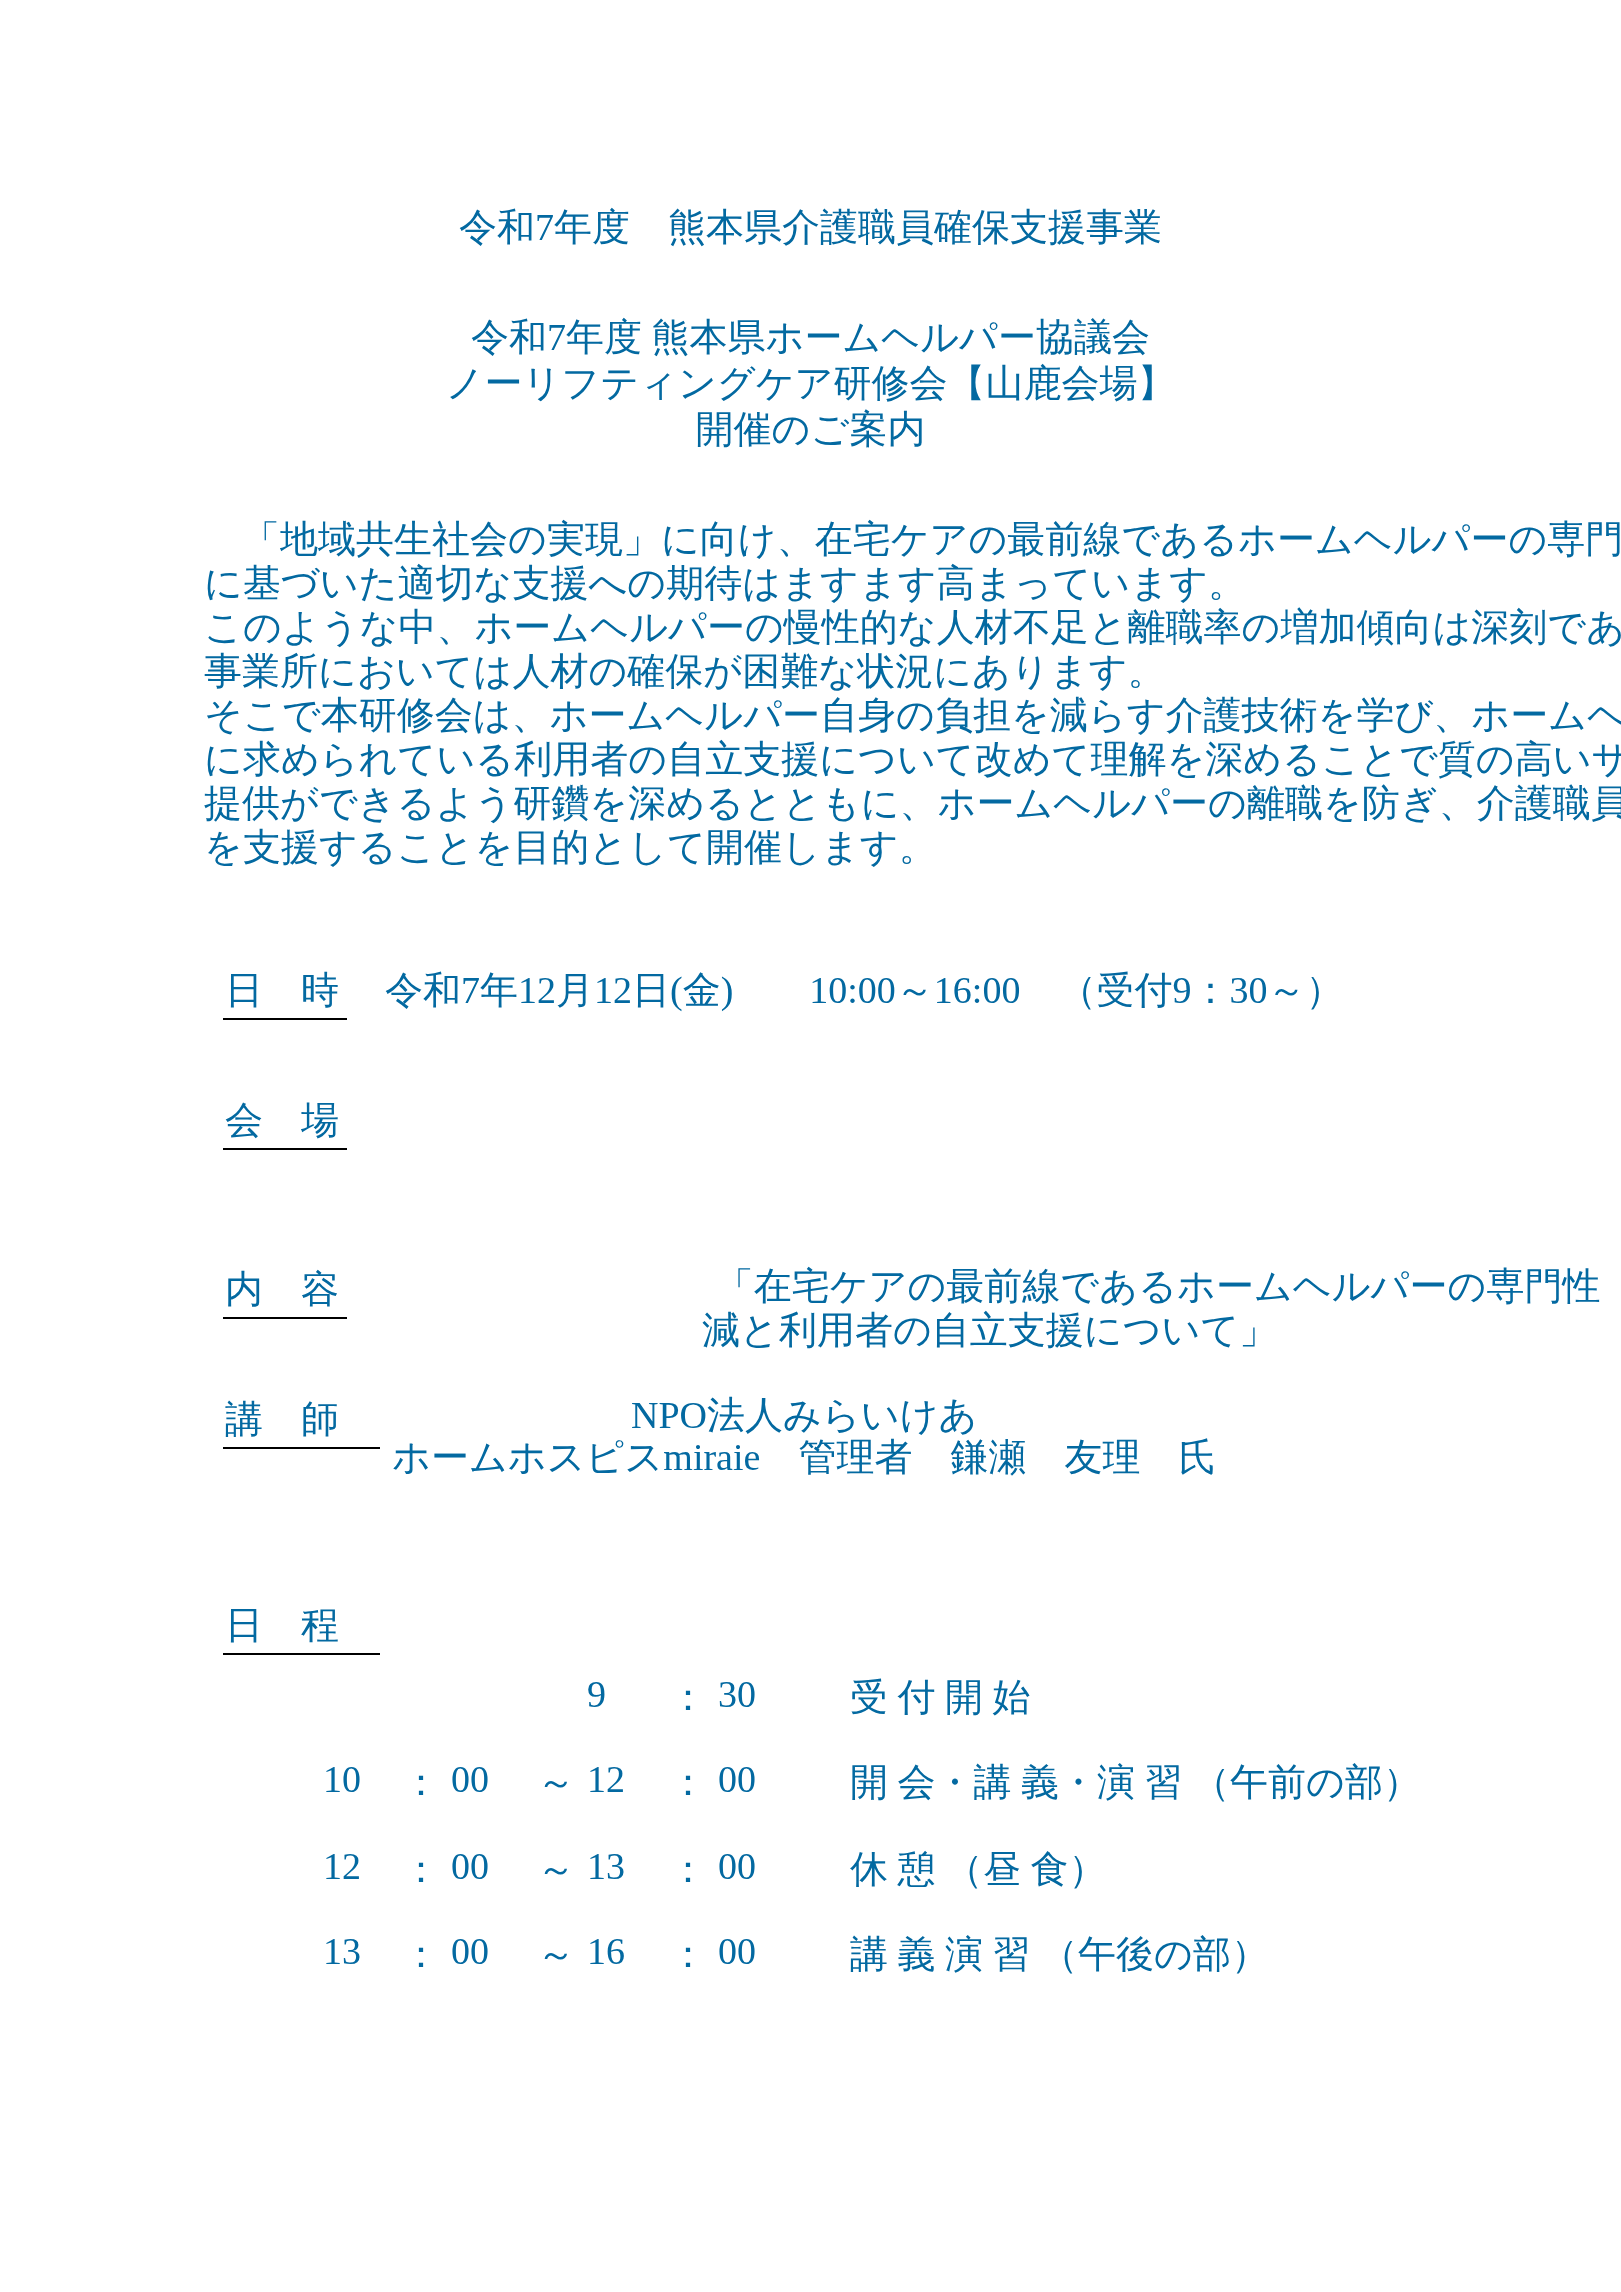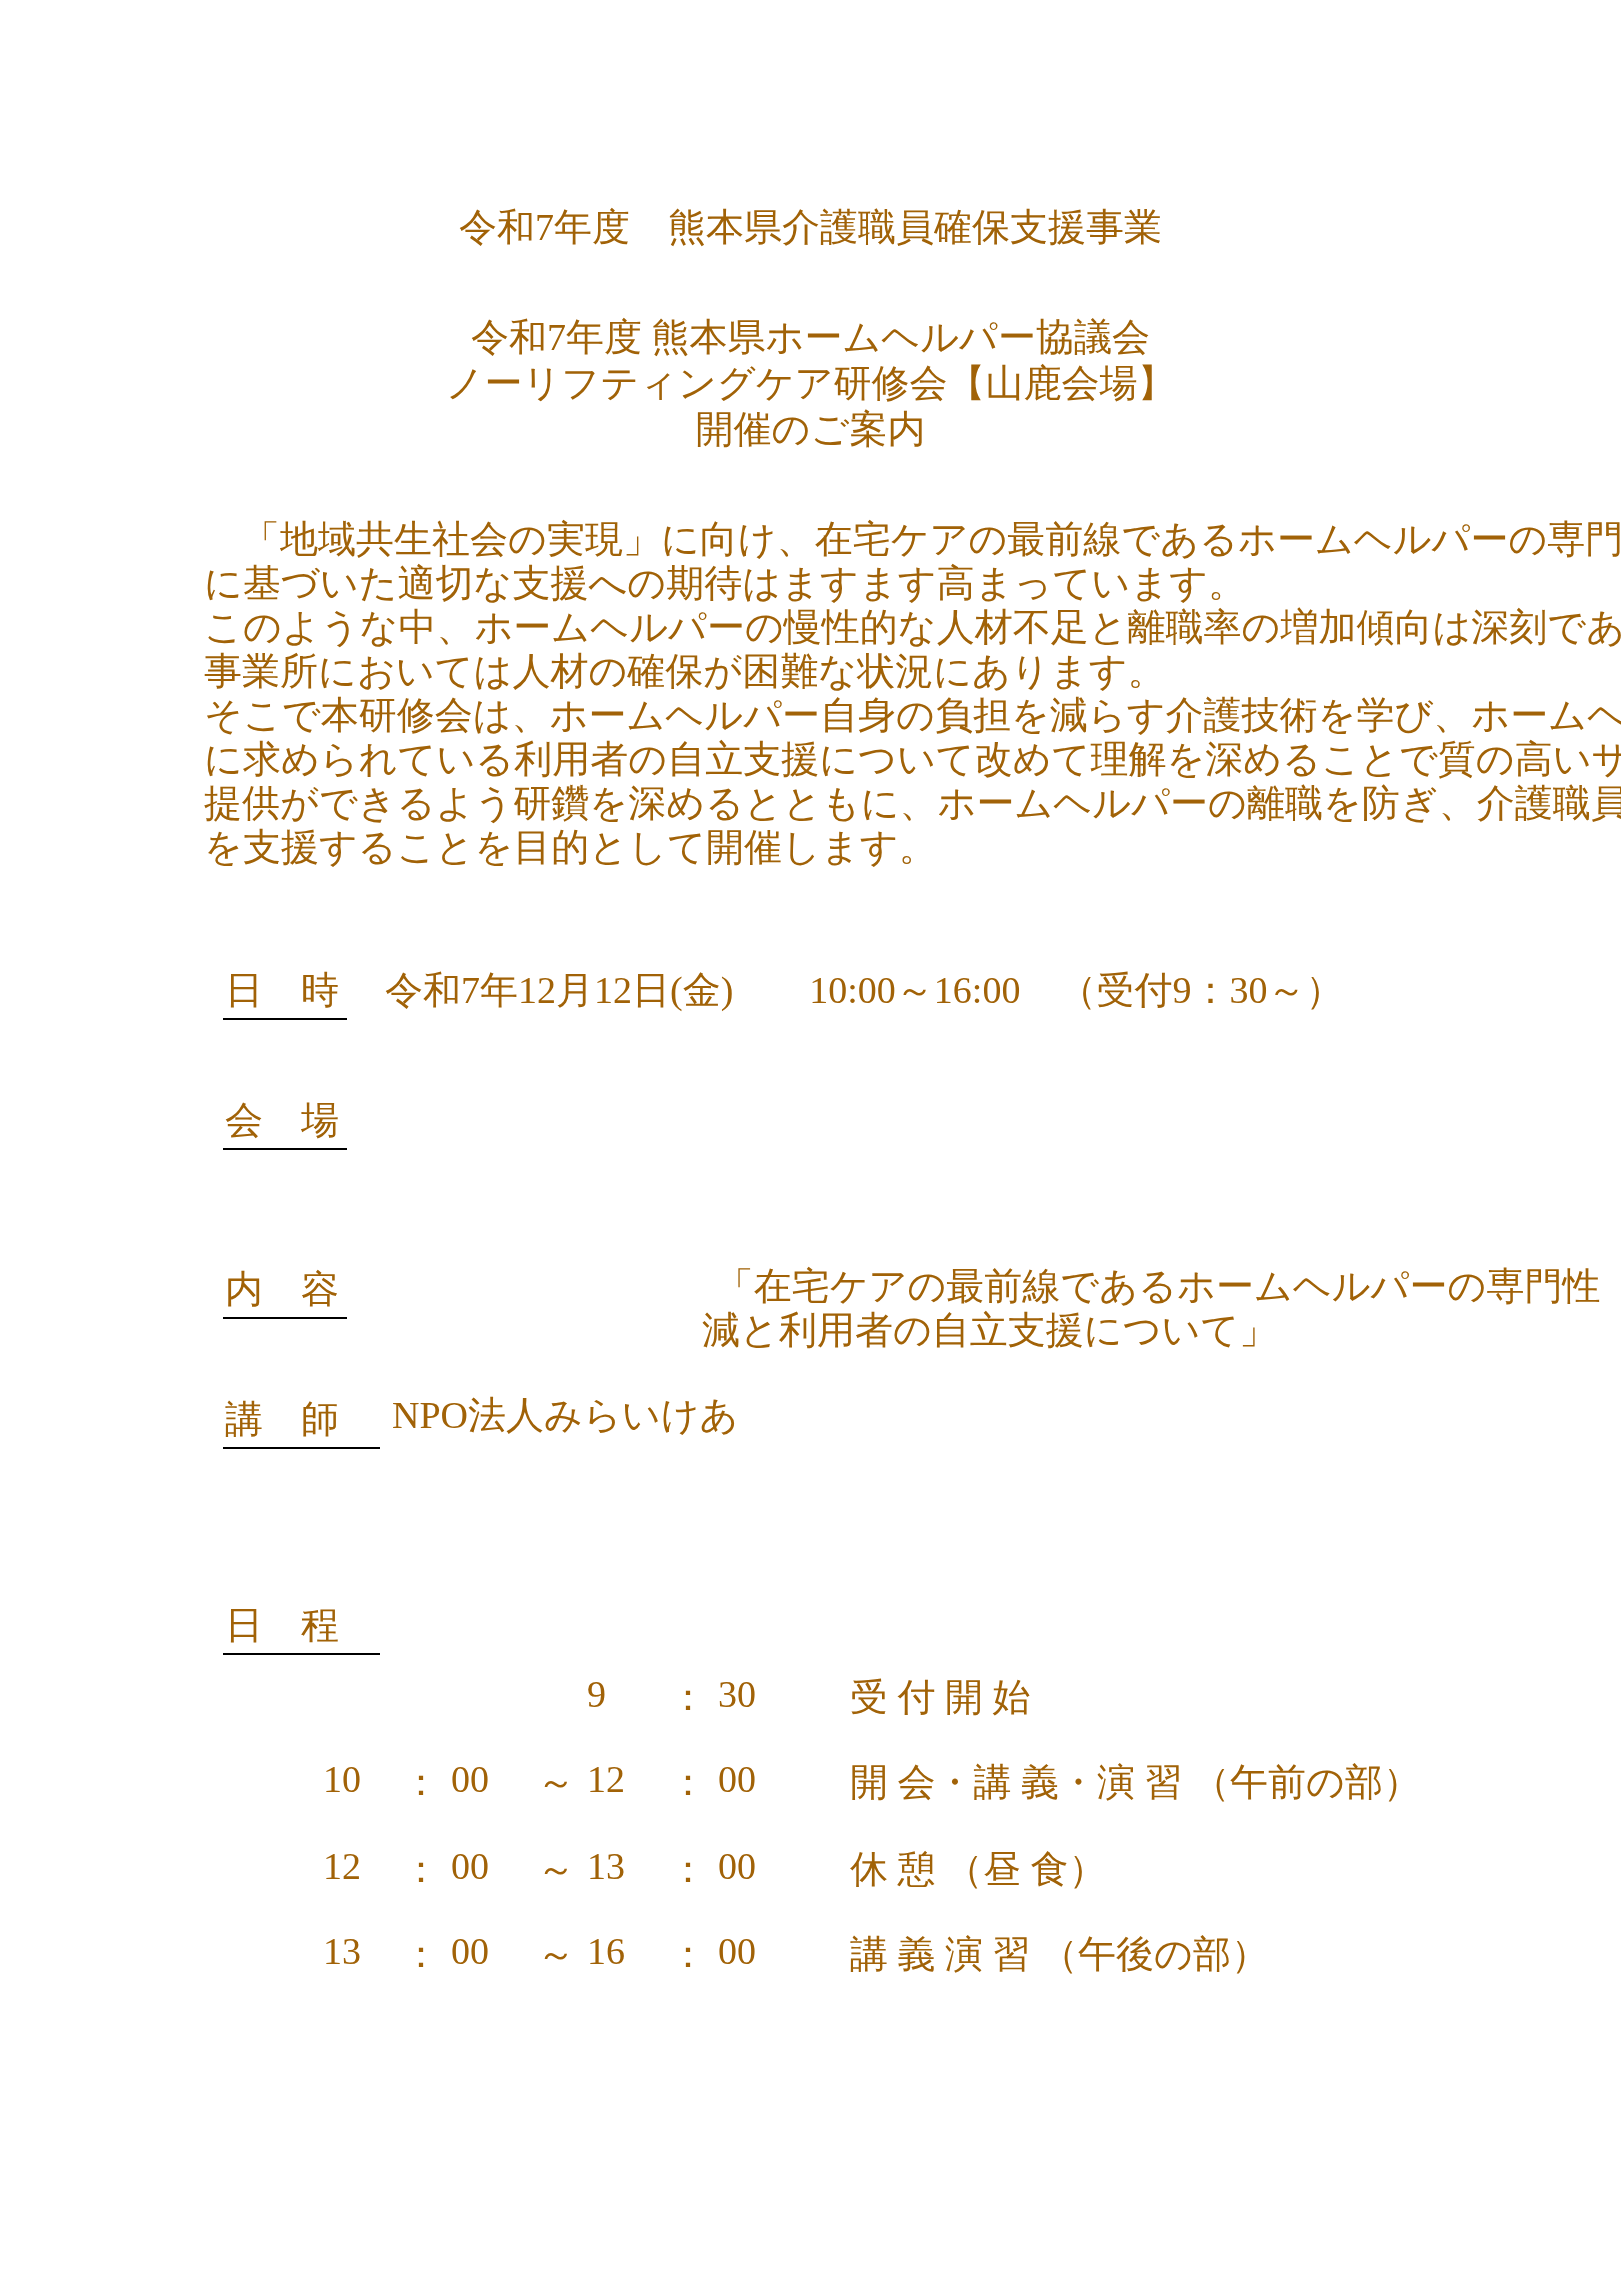--- a/index.html
+++ b/index.html
@@ -5,21 +5,21 @@
   html, body {
     margin: 0;
     padding: 0;
     background: #ffffff;
   }
   .page {
     position: relative;
     width: 1621px;
     height: 2293px;
     background: #ffffff;
-    color: #a16207;
+    color: #0369a1;
     font-family: "Liberation Serif", "DejaVu Serif", serif;
     font-size: 38px;
     overflow: hidden;
   }
   .abs { position: absolute; white-space: nowrap; }
   .centered {
     position: absolute;
     left: 0;
     width: 1621px;
     text-align: center;
@@ -85,20 +85,21 @@
   <div class="theme-block">
     <div class="theme-l1">「在宅ケアの最前線であるホームヘルパーの専門性</div>
     <div class="theme-l2">減と利用者の自立支援について」</div>
   </div>
 
   <div class="abs" style="left:223px; top:1394px;">
     <span class="label-u wide">講　師</span>
   </div>
   <div class="abs" style="left:392px; top:1394px; line-height:42px;text-align:center;">
     <div>NPO法人みらいけあ</div>
+    <div>ホームホスピスmiraie　管理者　鎌瀬　友理　氏</div>
   </div>
 
   <div class="abs" style="left:223px; top:1600px;">
     <span class="label-u wide">日　程</span>
   </div>
 
   <div class="sched-row" style="top:1672px;">
     <span class="c1"></span>
     <span class="c2"></span>
     <span class="c3"></span>

